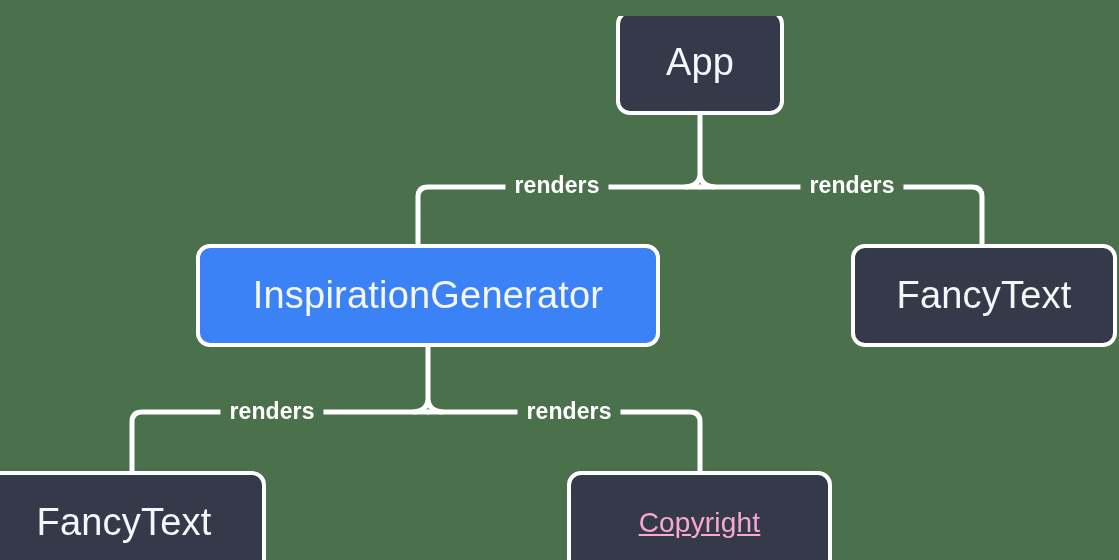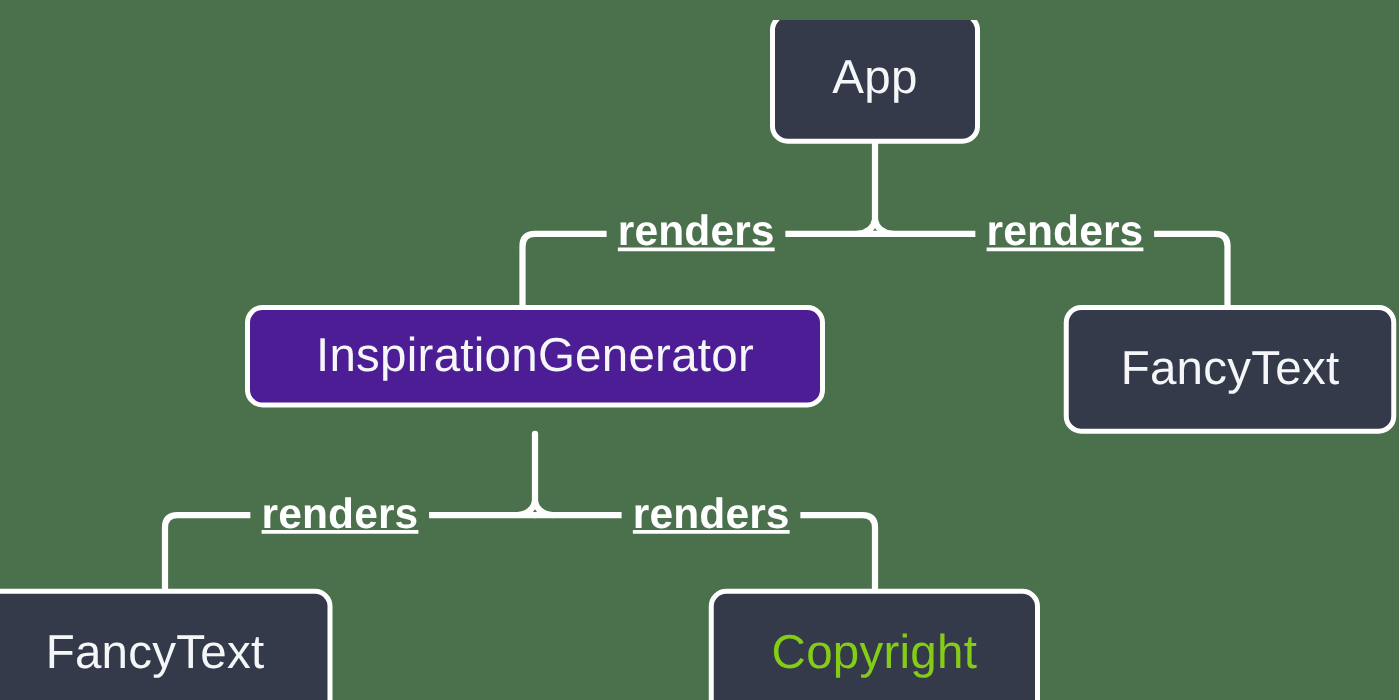--- a/index.html
+++ b/index.html
@@ -36,29 +36,28 @@
     color: #f4f6f8;
     font-family: "Liberation Sans", sans-serif;
     font-weight: 400;
     letter-spacing: 0.2px;
     white-space: nowrap;
   }
   .edge-label {
     position: absolute;
     color: #ffffff;
     font-family: "Liberation Sans", sans-serif;
-    font-size: 34px;
+    font-size: 23px;
     font-weight: 600;
     letter-spacing: 0.1px;
     white-space: nowrap;
     transform: translate(-50%, -50%);
     background: #4a704c;
     padding: 0 9px;
     line-height: 1;
-    text-decoration: underline;
   }
 </style>
 </head>
 <body>
 
 <div id="diagram-root" style="background: rgb(74, 112, 76); margin-top: 16px;">
 
   <svg id="wires" viewBox="0 0 1119 560" xmlns="http://www.w3.org/2000/svg" aria-hidden="true">
     <g id="wire-group" fill="none" stroke="#ffffff" stroke-width="5" stroke-linecap="round" stroke-linejoin="round">
         <path d="M 700 99 L 700 161"></path>
@@ -69,31 +68,31 @@
         <path d="M 414 396 Q 426 395 428 385 Q 430 395 442 396"></path>
         <path d="M 428 396 L 142 396 Q 132 396 132 406 L 132 455"></path>
         <path d="M 428 396 L 690 396 Q 700 396 700 406 L 700 455"></path>
       </g>
   </svg>
 
   <div id="nodes-layer">
       <div class="node-box" style="left: 616px; top: -6px; width: 168px; height: 105px; background: rgb(52, 58, 74); border-color: rgb(255, 255, 255);">
         <span class="node-label" style="font-size: 38px; color: rgb(244, 246, 248);">App</span>
       </div>
-      <div class="node-box" style="left: 196px; top: 228px; width: 464px; height: 82px; background: #4c1d95; border-color: rgb(255, 255, 255);">
+      <div class="node-box" style="left: 196px; top: 228px; width: 464px; height: 103px; background: #3b82f6; border-color: rgb(255, 255, 255);">
         <span class="node-label" style="font-size: 38px; color: rgb(244, 246, 248);">InspirationGenerator</span>
       </div>
       <div class="node-box" style="left: 851px; top: 228px; width: 266px; height: 103px; background: rgb(52, 58, 74); border-color: rgb(255, 255, 255);">
         <span class="node-label" style="font-size: 38px; color: rgb(244, 246, 248);">FancyText</span>
       </div>
       <div class="node-box" style="left: -18px; top: 455px; width: 284px; height: 103px; background: rgb(52, 58, 74); border-color: rgb(255, 255, 255);">
         <span class="node-label" style="font-size: 38px; color: rgb(244, 246, 248);">FancyText</span>
       </div>
       <div class="node-box" style="left: 567px; top: 455px; width: 265px; height: 103px; background: rgb(52, 58, 74); border-color: rgb(255, 255, 255);">
-        <span class="node-label" style="font-size: 38px; color: #84cc16;">Copyright</span>
+        <span class="node-label" style="font-size: 28px; color: #f9a8d4; text-decoration: underline;">Copyright</span>
       </div>
     </div>
   <div id="edge-labels-layer">
       <div class="edge-label" style="left: 557px; top: 169px; background: rgb(74, 112, 76); color: rgb(255, 255, 255);">renders</div>
       <div class="edge-label" style="left: 852px; top: 169px; background: rgb(74, 112, 76); color: rgb(255, 255, 255);">renders</div>
       <div class="edge-label" style="left: 272px; top: 395px; background: rgb(74, 112, 76); color: rgb(255, 255, 255);">renders</div>
       <div class="edge-label" style="left: 569px; top: 395px; background: rgb(74, 112, 76); color: rgb(255, 255, 255);">renders</div>
     </div>
 
 </div>

